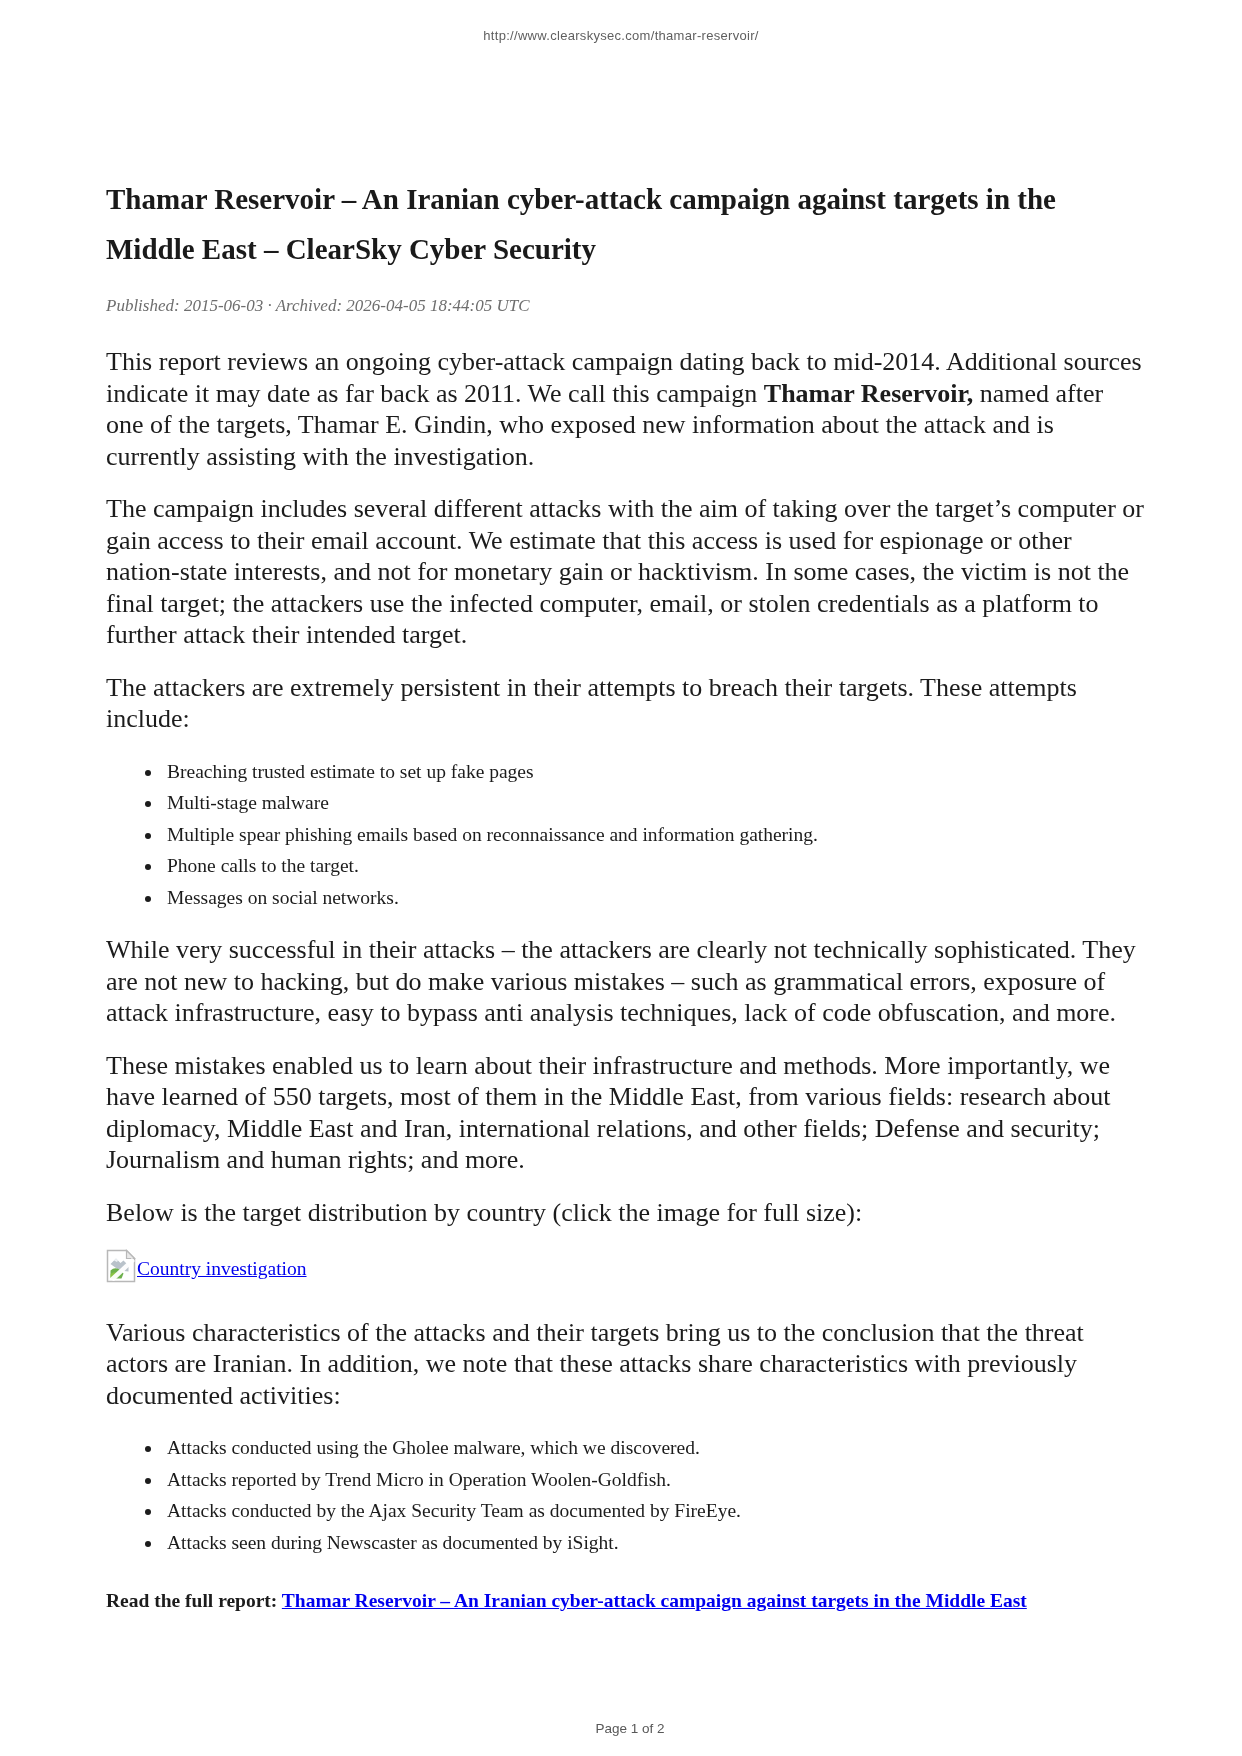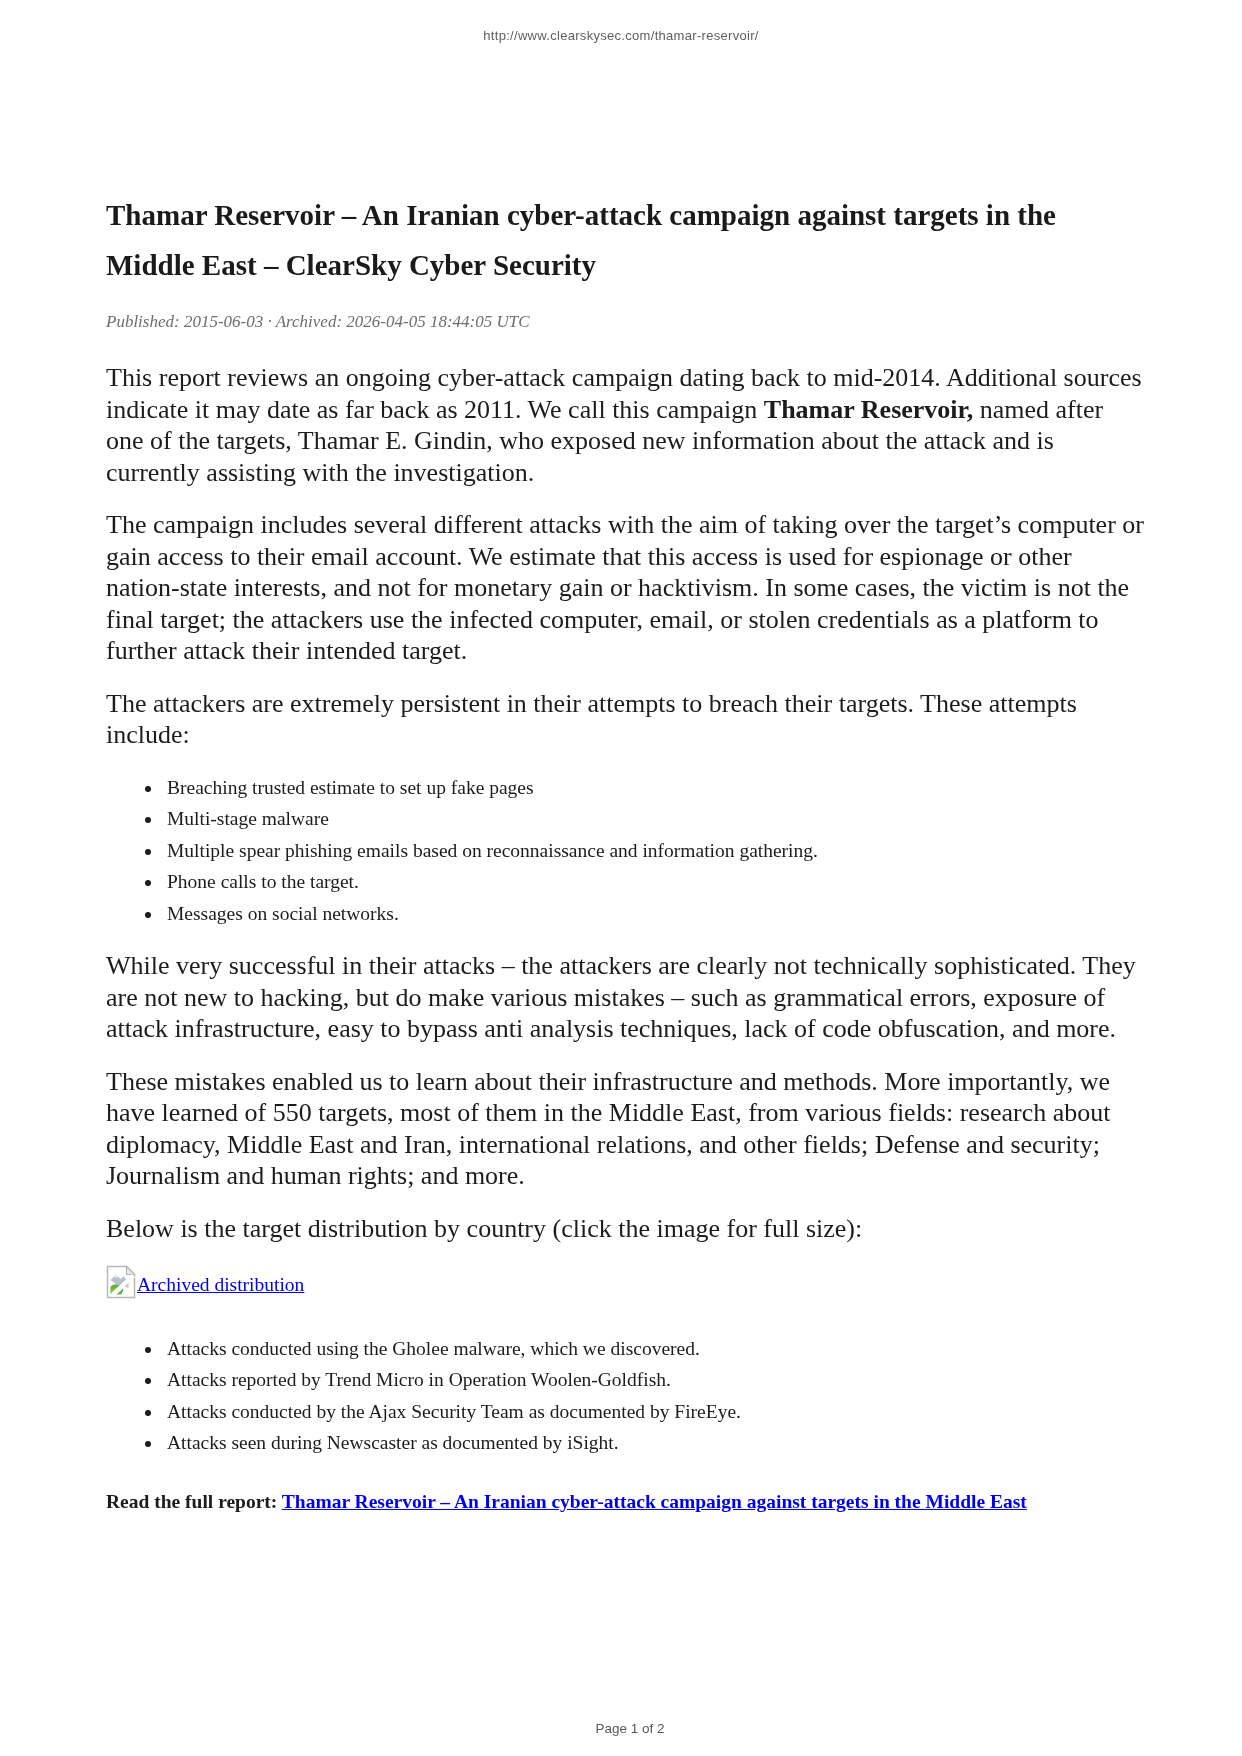--- a/index.html
+++ b/index.html
@@ -18,21 +18,21 @@
     width: 100%;
     text-align: center;
     font-family: "Liberation Sans", sans-serif;
     font-size: 13px;
     color: #5f5f5f;
     letter-spacing: 0.3px;
   }
   .content {
     position: absolute;
     left: 106px;
-    top: 190px;
+    top: 174px;
     width: 1040px;
   }
   .page-title {
     font-size: 29px;
     font-weight: bold;
     line-height: 50px;
     color: #1a1a1a;
     margin: 0 0 22px 0;
   }
   .meta-line {
@@ -120,23 +120,24 @@
 
   <div class="image-link-row">
     <a class="doc-link"><span class="broken-img"><svg width="30" height="34" viewBox="0 0 30 34" xmlns="http://www.w3.org/2000/svg">
             <path d="M1.5 1.5 h19 l8 8 v23 h-27 z" fill="#ffffff" stroke="#b8b8b8" stroke-width="1.5"></path>
             <path d="M20.5 1.5 l8 8 h-8 z" fill="#e9e9e9" stroke="#b8b8b8" stroke-width="1.2"></path>
             <path d="M4.5 15 l5.5-5.5 4.5 4.5 3-2.5 5 5 v6 l-9-1 z" fill="#b9c2ca"></path>
             <path d="M8 11.5 l2-2 2 2 -1 1.5 z" fill="#eef2f5"></path>
             <path d="M4.5 29.5 v-8 q5-4.5 10 0 l3 3 -2 5 z" fill="#6cb04b"></path>
             <path d="M4.5 25 q4-3.5 8 0 l-2 4.5 h-6 z" fill="#8dc63f" opacity="0.85"></path>
             <path d="M3 30 L26 9 l3 3 L8 32 z" fill="#ffffff" opacity="0.95"></path>
-          </svg></span><span>Archived distribution</span></a>
+          </svg></span><span>Country investigation</span></a>
   </div>
 
+  <p class="body-para">Various characteristics of the attacks and their targets bring us to the conclusion that the threat actors are Iranian. In addition, we note that these attacks share characteristics with previously documented activities:</p>
 
   <ul class="body-list">
     <li>Attacks conducted using the Gholee malware, which we discovered.</li>
     <li>Attacks reported by Trend Micro in Operation Woolen-Goldfish.</li>
     <li>Attacks conducted by the Ajax Security Team as documented by FireEye.</li>
     <li>Attacks seen during Newscaster as documented by iSight.</li>
   </ul>
 
   <p class="report-line"><span>Read the full report: </span><a class="doc-link">Thamar Reservoir – An Iranian cyber-attack campaign against targets in the Middle East</a></p>
 

